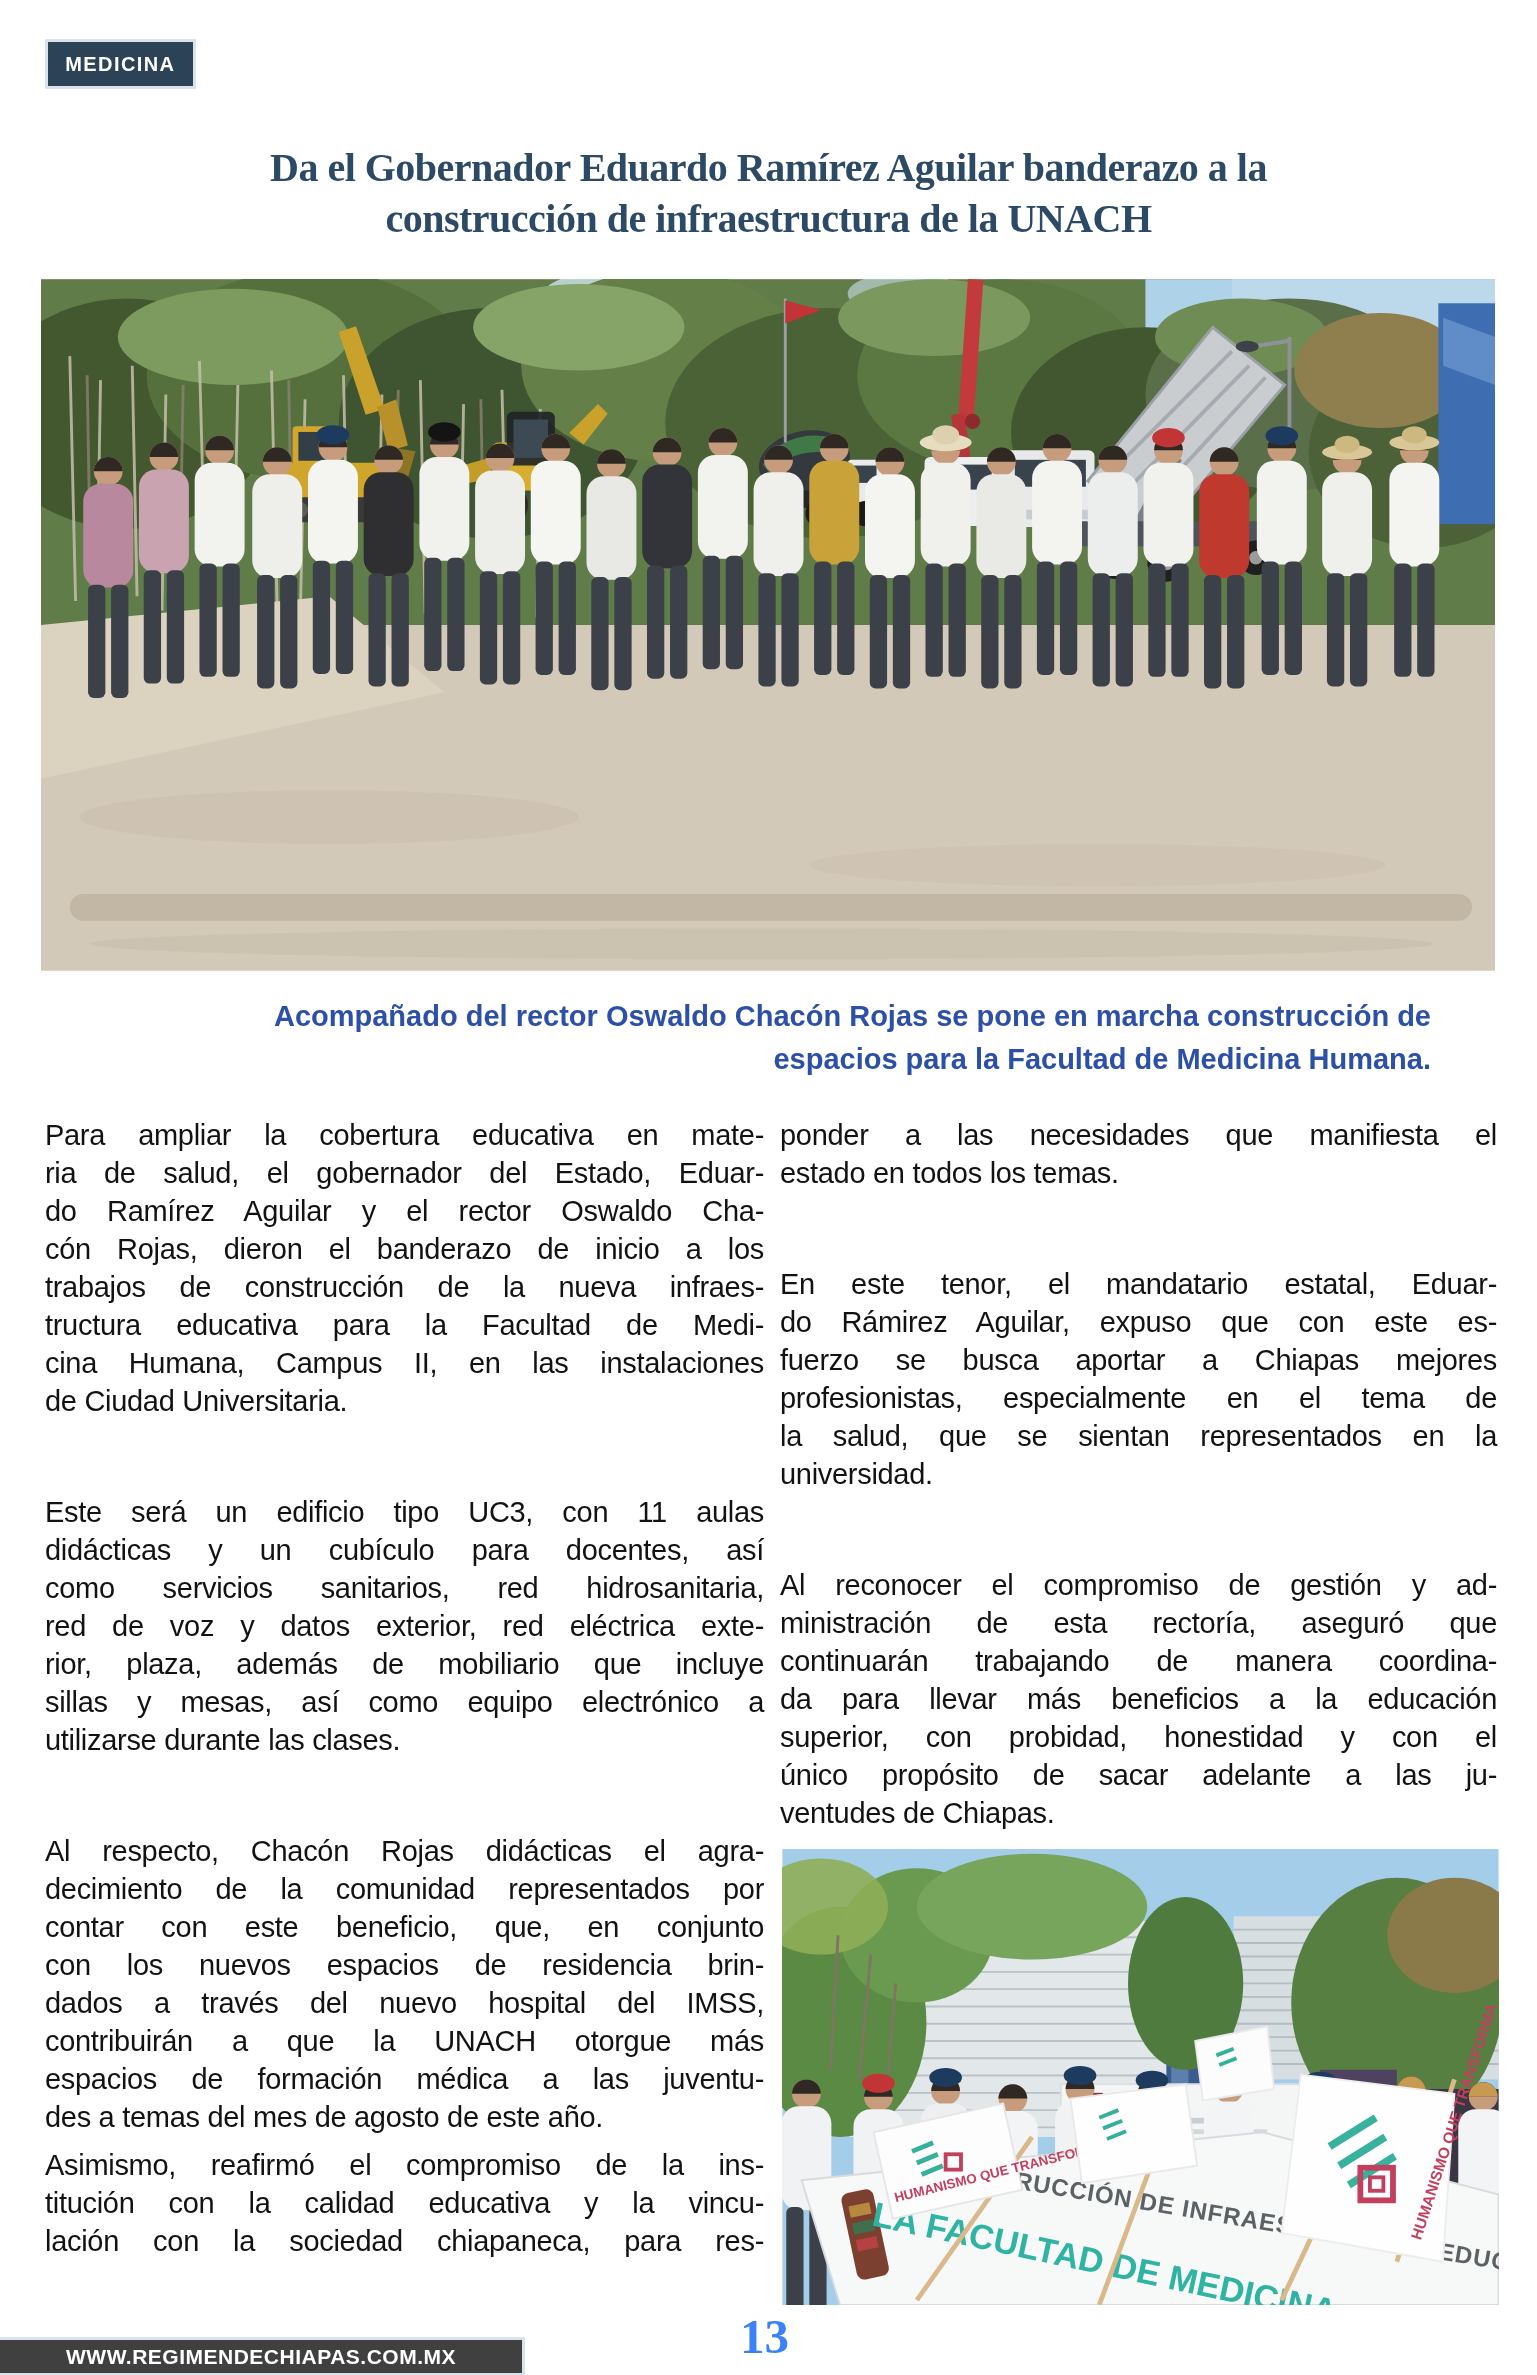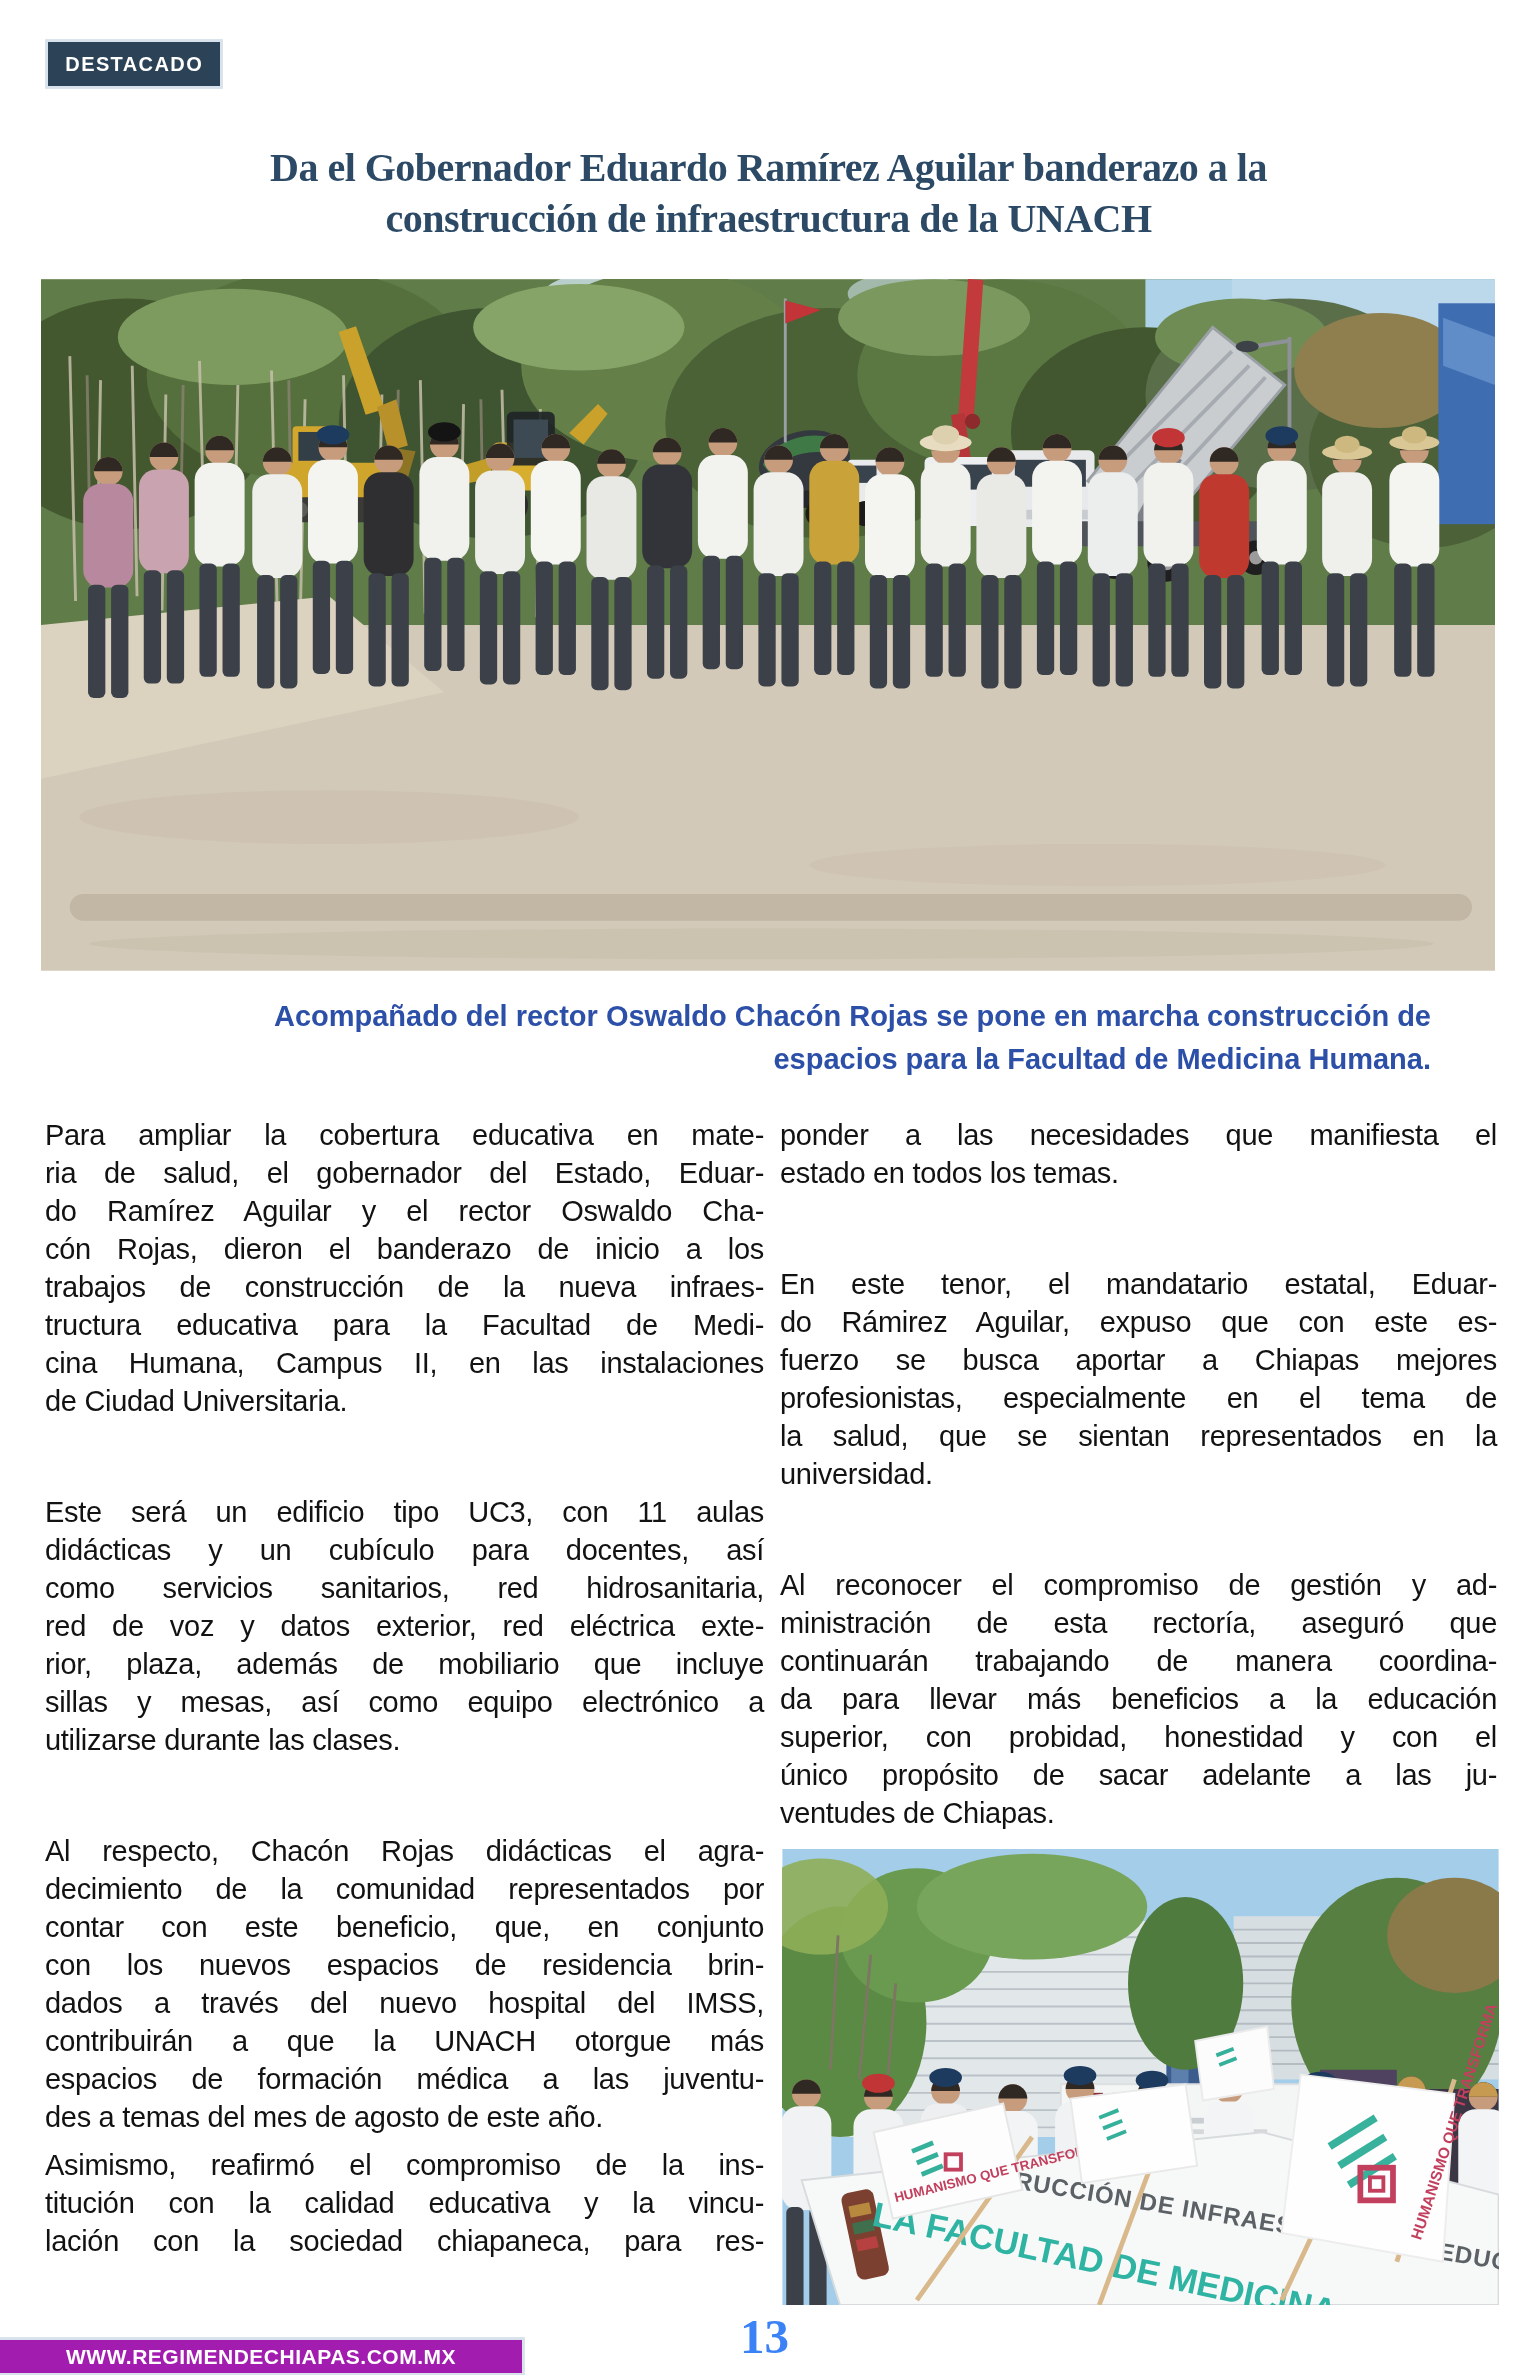--- a/index.html
+++ b/index.html
@@ -25,32 +25,32 @@
   .col{position:absolute;top:1116px;font-size:29px;line-height:38px;color:#121212;letter-spacing:-0.3px;}
   .col-left{left:45px;width:719px;}
   .col-right{left:780px;width:717px;}
   .para{margin-top:73px;}
   .para.first{margin-top:0;}
   .para.cont{margin-top:10px;}
   .jline{text-align:justify;text-align-last:justify;}
   .jline-plain{text-align-last:left;}
   .photo-secondary{position:absolute;left:782px;top:1849px;width:717px;height:456px;}
   .footer-bar{
-    position:absolute;left:0;top:2340px;width:522px;height:33px;background:#a21caf;
+    position:absolute;left:0;top:2340px;width:522px;height:33px;background:#404040;
     box-shadow:0 0 0 2.9px #d8e2ec;display:flex;align-items:center;justify-content:center;
     color:#ffffff;font-weight:bold;font-size:21px;letter-spacing:0.5px;
   }
   .pagenum{position:absolute;left:740px;top:2308px;font-size:49px;font-weight:bold;color:#3b82f6;font-family:Liberation Serif, serif;}
 </style>
 </head>
 <body>
 
 <div id="page">
 
-  <div class="badge">DESTACADO</div>
+  <div class="badge">MEDICINA</div>
 
   <div class="headline">Da el Gobernador Eduardo Ramírez Aguilar banderazo a la
 construcción de infraestructura de la UNACH</div>
 
   <svg class="photo-main" viewBox="0 0 1514 720" xmlns="http://www.w3.org/2000/svg">
     <defs>
       <g id="person">
         <circle cx="0" cy="0" r="15" fill="#c79c7d"></circle>
         <path d="M-15,0 A15,15 0 0 1 15,0 Z" fill="#2f2823"></path>
         <rect x="-26" y="13" width="52" height="108" rx="18" fill="currentColor"></rect>

